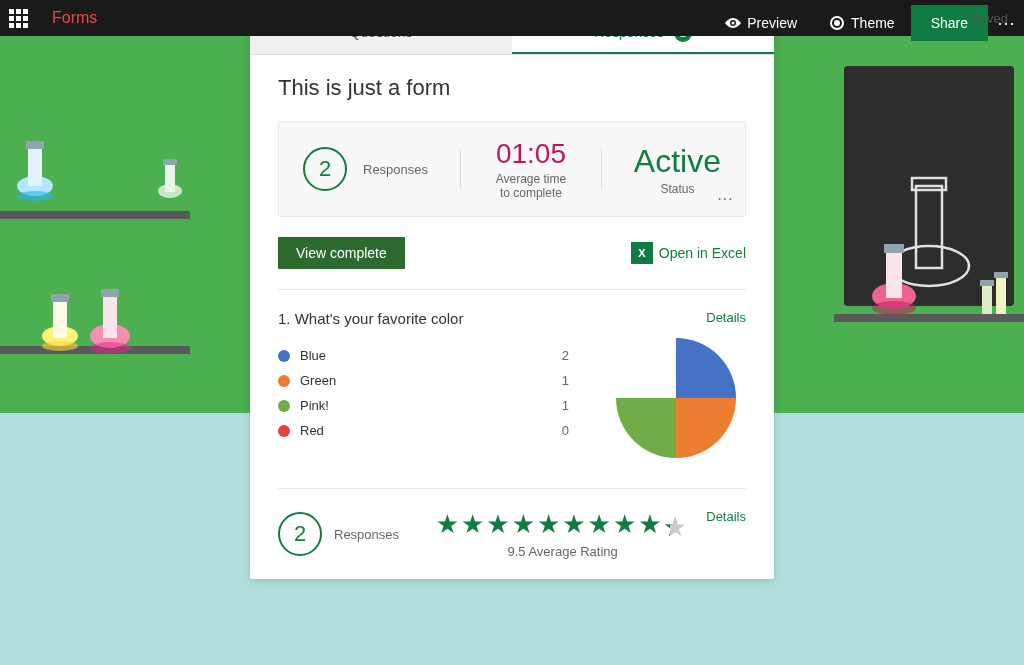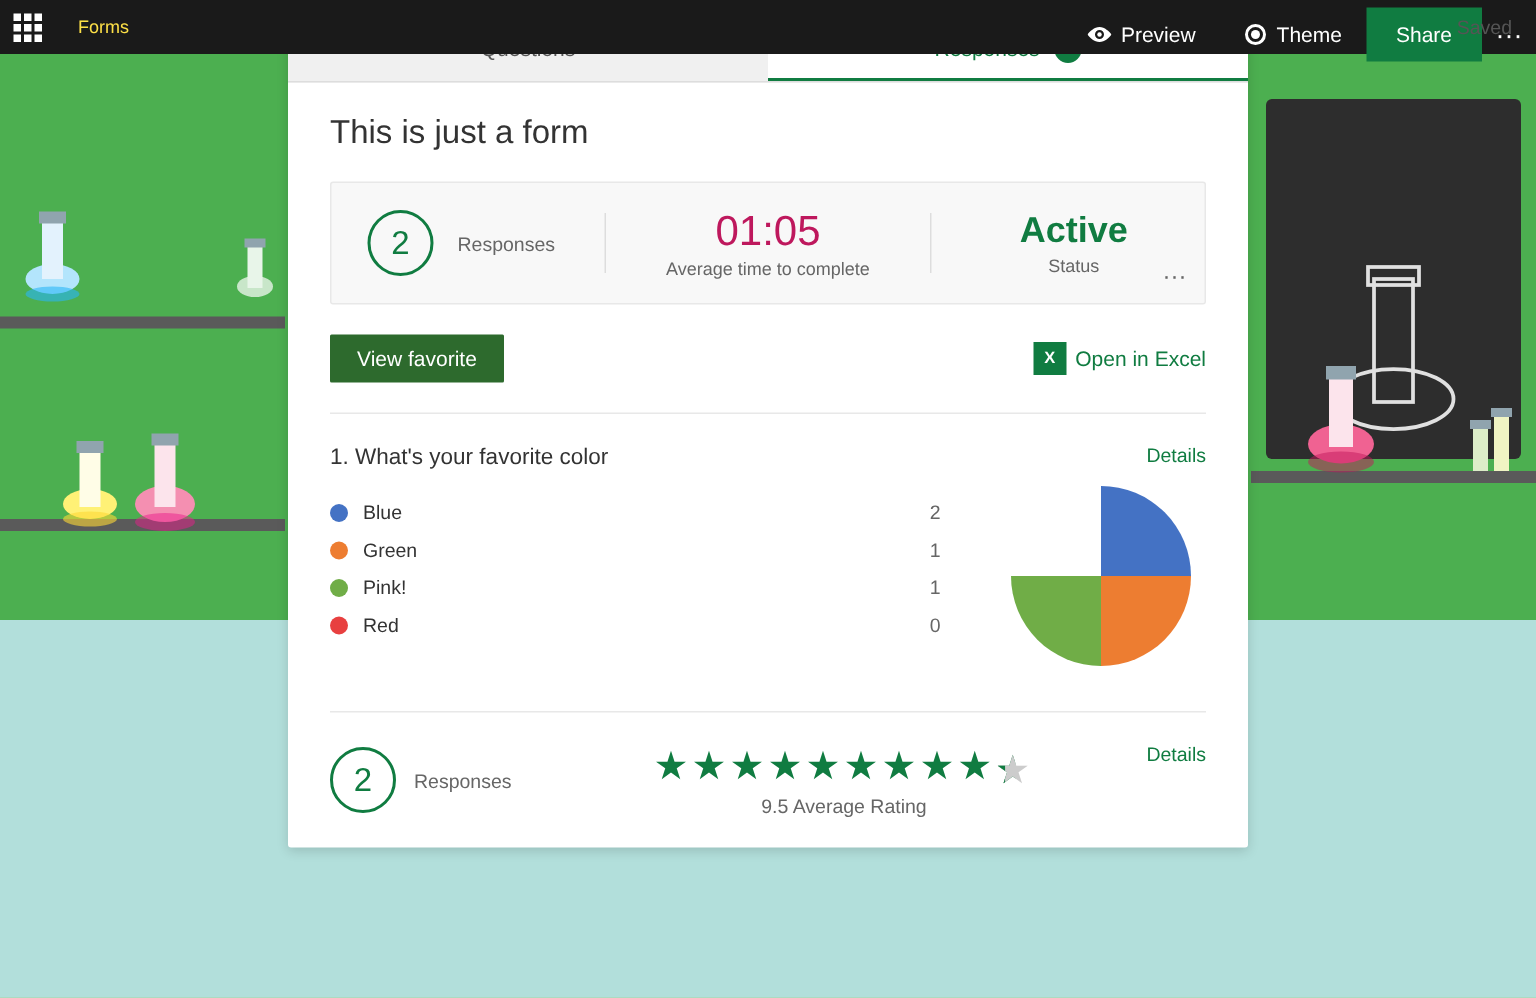--- a/index.html
+++ b/index.html
@@ -5,38 +5,38 @@
     * { box-sizing: border-box; margin: 0; padding: 0; }
     body { font-family: 'Segoe UI', Arial, sans-serif; background: #4caf50; overflow: hidden; width: 1024px; height: 665px; }
 
     
     .top-nav {
       display: flex; align-items: center; background: #1a1a1a; height: 36px; width: 100%; position: relative; z-index: 10;
     }
     .nav-waffle { display: flex; align-items: center; justify-content: center; width: 36px; height: 36px; cursor: pointer; }
     .nav-waffle-icon { display: grid; grid-template-columns: repeat(3,5px); gap: 2px; }
     .nav-waffle-icon span { width: 5px; height: 5px; background: #fff; display: block; }
-    .nav-brand { color: #fde047; font-size: 12px; font-weight: 400; padding: 0 16px; }
+    .nav-brand { color: #ef4444; font-size: 16px; font-weight: 400; padding: 0 16px; }
     .nav-spacer { flex: 1; }
     .nav-actions { display: flex; align-items: center; gap: 0; margin-top: 10px; }
     .nav-btn { display: flex; align-items: center; gap: 6px; color: #fff; font-size: 14px; padding: 0 16px; height: 36px; cursor: pointer; background: transparent; border: none; }
     .nav-btn.share { background: #107c41; padding: 0 20px; }
     .nav-more { color: #fff; width: 36px; height: 36px; display: flex; align-items: center; justify-content: center; cursor: pointer; font-size: 18px; }
 
     
     .lab-bg {
       position: absolute; top: 36px; left: 0; right: 0; bottom: 0;
       background: linear-gradient(180deg, #4caf50 0%, #4caf50 60%, #b2dfdb 60%);
       overflow: hidden;
     }
 
     
     .main-panel {
       position: absolute; top: 12px; left: 50%; transform: translateX(-50%);
-      width: 640px; background: #fff; border-radius: 2px;
+      width: 524px; background: #fff; border-radius: 2px;
       box-shadow: 0 2px 8px rgba(0,0,0,0.15); overflow: hidden;
     }
 
     
     .tabs { display: flex; background: #f0f0f0; border-bottom: 1px solid #ddd; }
     .tab { flex: 1; text-align: center; padding: 12px 0; font-size: 14px; color: #555; cursor: pointer; position: relative; }
     .tab.active { background: #fff; color: #107c41; font-weight: 500; }
     .tab.active::after { content: ''; position: absolute; bottom: 0; left: 0; right: 0; height: 2px; background: #107c41; }
     .tab-badge {
       display: inline-flex; align-items: center; justify-content: center;
@@ -58,21 +58,21 @@
       width: 44px; height: 44px; border-radius: 50%; border: 2px solid #107c41;
       display: flex; align-items: center; justify-content: center;
       font-size: 22px; color: #107c41; font-weight: 300;
     }
     .stat-label { font-size: 13px; color: #666; }
     .stat-divider { width: 1px; background: #ddd; height: 40px; margin: 0 32px; }
     .stat-center { text-align: center; flex: 1.2; }
     .stat-value-large { font-size: 28px; color: #be185d; font-weight: 300; }
     .stat-sublabel { font-size: 12px; color: #666; margin-top: 2px; }
     .stat-right { text-align: center; flex: 1; }
-    .stat-active { font-size: 24px; color: #107c41; font-weight: 700; }
+    .stat-active { font-size: 32px; color: #107c41; font-weight: 400; }
     .stat-more { position: absolute; bottom: 8px; right: 12px; color: #666; font-size: 16px; cursor: pointer; }
 
     
     .action-bar { display: flex; align-items: center; justify-content: space-between; margin-bottom: 20px; }
     .btn-view-results {
       background: #2d6a2d; color: #fff; border: none; padding: 8px 18px;
       font-size: 14px; cursor: pointer; border-radius: 1px; font-weight: 500;
     }
     .btn-excel { display: flex; align-items: center; gap: 6px; color: #107c41; font-size: 14px; cursor: pointer; text-decoration: none; }
     .excel-icon {
@@ -229,21 +229,21 @@
       </div>
       <div class="stat-divider"></div>
       <div class="stat-right">
         <div class="stat-active">Active</div>
         <div class="stat-sublabel">Status</div>
       </div>
       <div class="stat-more">···</div>
     </div>
 
     <div class="action-bar">
-      <button class="btn-view-results">View favorite</button>
+      <button class="btn-view-results">View complete</button>
       <div class="btn-excel">
         <div class="excel-icon">X</div>
         <span>Open in Excel</span>
       </div>
     </div>
 
     <div class="question-section">
       <div>
         <a class="question-details-link">Details</a>
         <span class="question-title">

